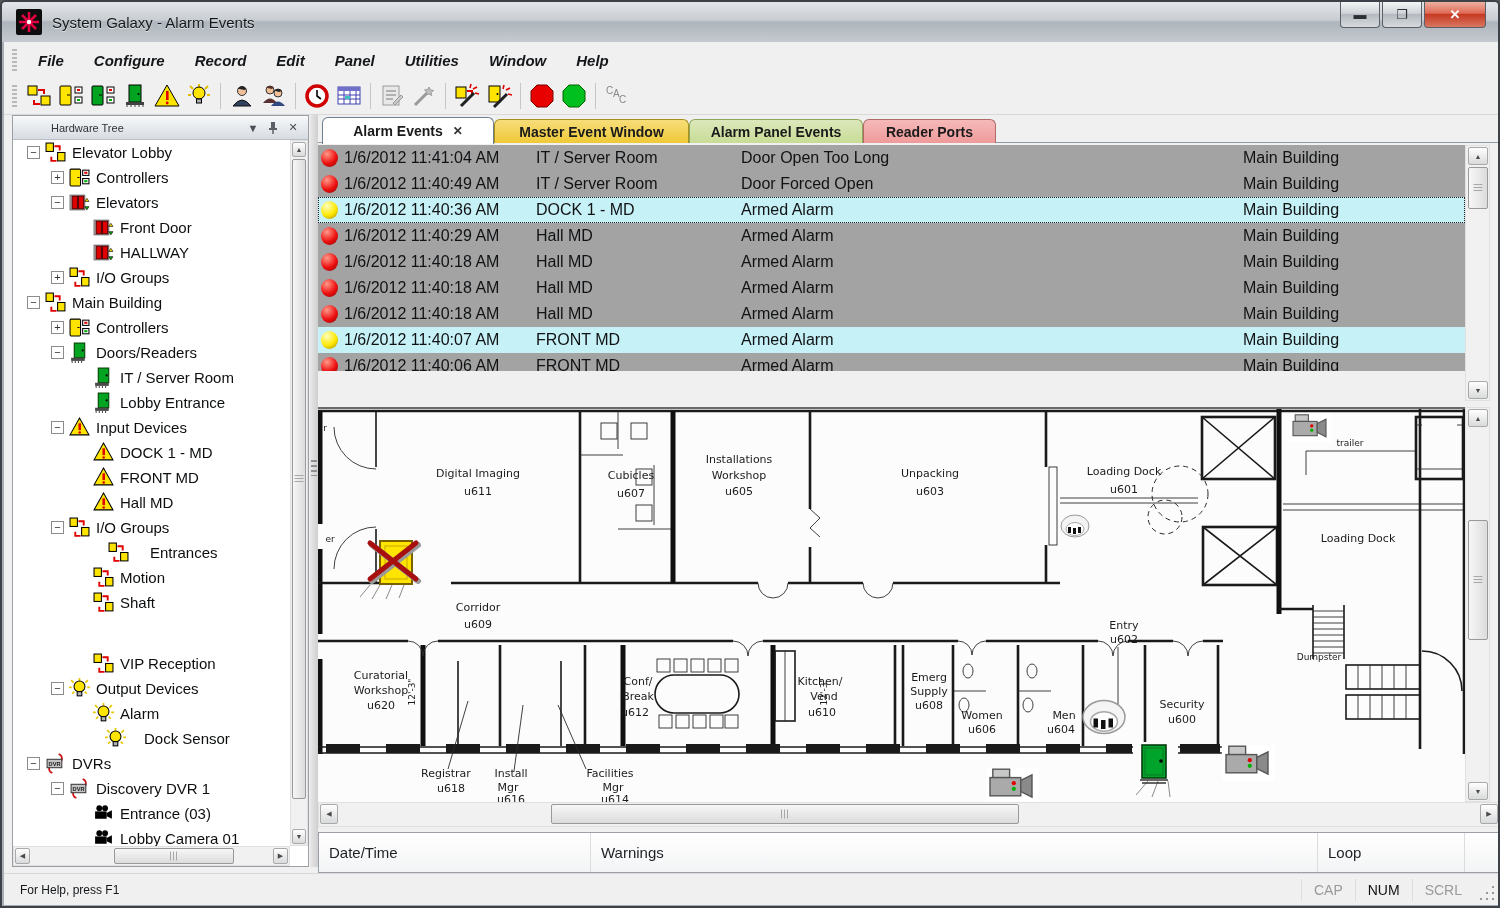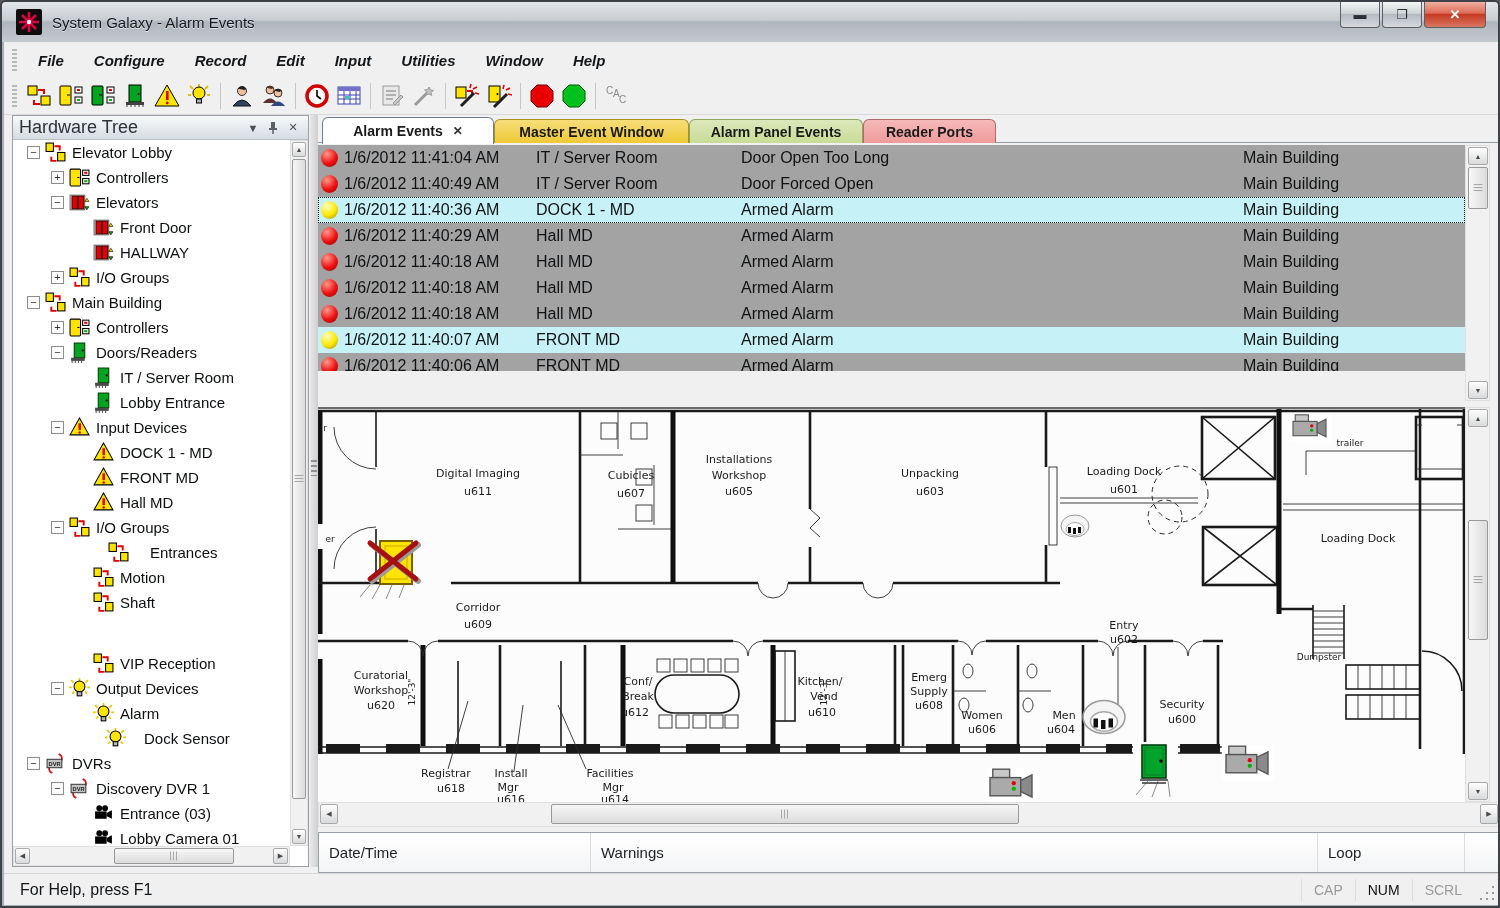--- a/index.html
+++ b/index.html
@@ -36,21 +36,21 @@
 
   
   .content { position:absolute; left:2px; top:113px; width:1496px; height:758px; background:#f0f0f0; }
 
   
   .tree-panel { position:absolute; left:8px; top:0; width:297px; height:752px;
     border:1px solid #9aa0a6; background:#fff; }
   .tree-header { position:absolute; left:0; top:0; right:0; height:24px;
     background:linear-gradient(180deg,#f7f9fa,#d7dce2); border-bottom:1px solid #b9bfc5;
     display:flex; align-items:center; padding:0 6px; }
-  .tree-header .t { font-size:18px; color:#2e3338; flex:1; }
+  .tree-header .t { font-size:11px; color:#2e3338; flex:1;margin-left:32px; }
   .hdr-ico { width:18px; height:16px; display:flex; align-items:center; justify-content:center;
     color:#4a5056; font-size:11px; margin-left:2px; }
   .tree-body { position:absolute; left:0; top:24px; right:18px; bottom:20px; overflow:hidden; background:#fff; }
   .tree-row { display:flex; align-items:center; height:25px; white-space:nowrap; }
   .expander { width:13px; height:13px; border:1px solid #8c8c8c; background:#fff; color:#333;
     font-size:11px; line-height:10px; text-align:center; flex:0 0 auto; margin-right:5px; }
   .exp-space { width:18px; flex:0 0 auto; }
   .tree-ico { width:21px; height:21px; flex:0 0 auto; margin-right:6px; }
   .tree-lbl { font-size:15px; color:#0c0e10; }
 
@@ -124,21 +124,21 @@
   .btable { position:absolute; left:0; top:717px; width:1182px; height:41px;
     border:1px solid #9aa0a6; background:#fff; }
   .bhead { display:grid; grid-template-columns:272px 727px 147px auto; height:39px;
     background:linear-gradient(180deg,#ffffff,#f3f4f5); }
   .bhead > div { font-size:15px; color:#1d2125; display:flex; align-items:center; padding-left:10px;
     border-right:1px solid #dcdcdc; }
 
   
   .statusbar { position:absolute; left:2px; top:871px; width:1496px; height:32px; background:#f0f0f0;
     border-top:1px solid #d8d8d8; display:flex; align-items:center; }
-  .status-help { font-size:16px; color:#14171a; margin-left:16px; flex:1; }
+  .status-help { font-size:12px; color:#14171a; margin-left:16px; flex:1; }
   .keystate { font-size:14px; padding:0 12px; height:22px; display:flex; align-items:center;
     border-left:1px solid #dddddd; color:#9a9a9a; }
   .keystate.on { color:#111; }
   .size-grip { width:16px; height:16px; margin:8px 4px 0 6px;
     background:
       radial-gradient(circle 1.5px at 13px 13px,#999 99%,transparent),
       radial-gradient(circle 1.5px at 13px 7px,#999 99%,transparent),
       radial-gradient(circle 1.5px at 7px 13px,#999 99%,transparent),
       radial-gradient(circle 1.5px at 13px 1px,#999 99%,transparent),
       radial-gradient(circle 1.5px at 7px 7px,#999 99%,transparent),
@@ -164,21 +164,21 @@
       <div class="winbtn close">✕</div>
     </div>
   </div>
 
   <div class="menubar">
     <div class="grip-v"></div>
     <span class="menu-item">File</span>
     <span class="menu-item">Configure</span>
     <span class="menu-item">Record</span>
     <span class="menu-item">Edit</span>
-    <span class="menu-item">Input</span>
+    <span class="menu-item">Panel</span>
     <span class="menu-item">Utilities</span>
     <span class="menu-item">Window</span>
     <span class="menu-item">Help</span>
   </div>
 
   <div class="toolbar">
     <div class="grip-v"></div>
     <span class="tbtn">
         <svg width="26" height="26" viewBox="0 0 26 26">
           <rect x="2" y="3" width="9" height="9" fill="#ffe400" stroke="#000"></rect>

